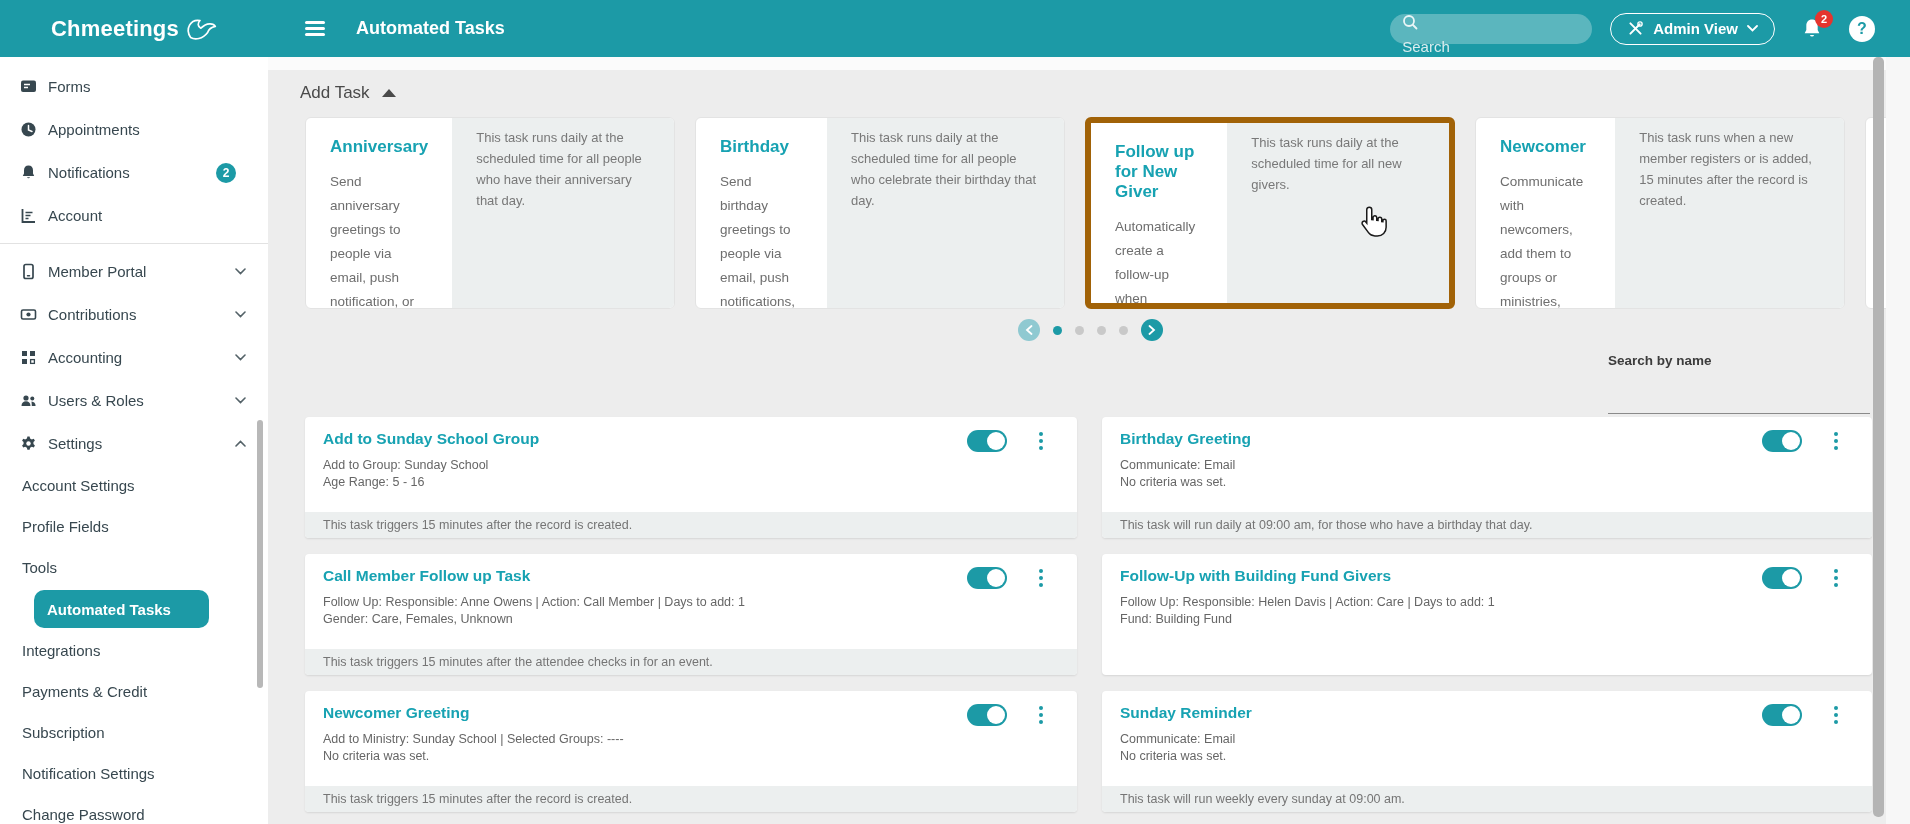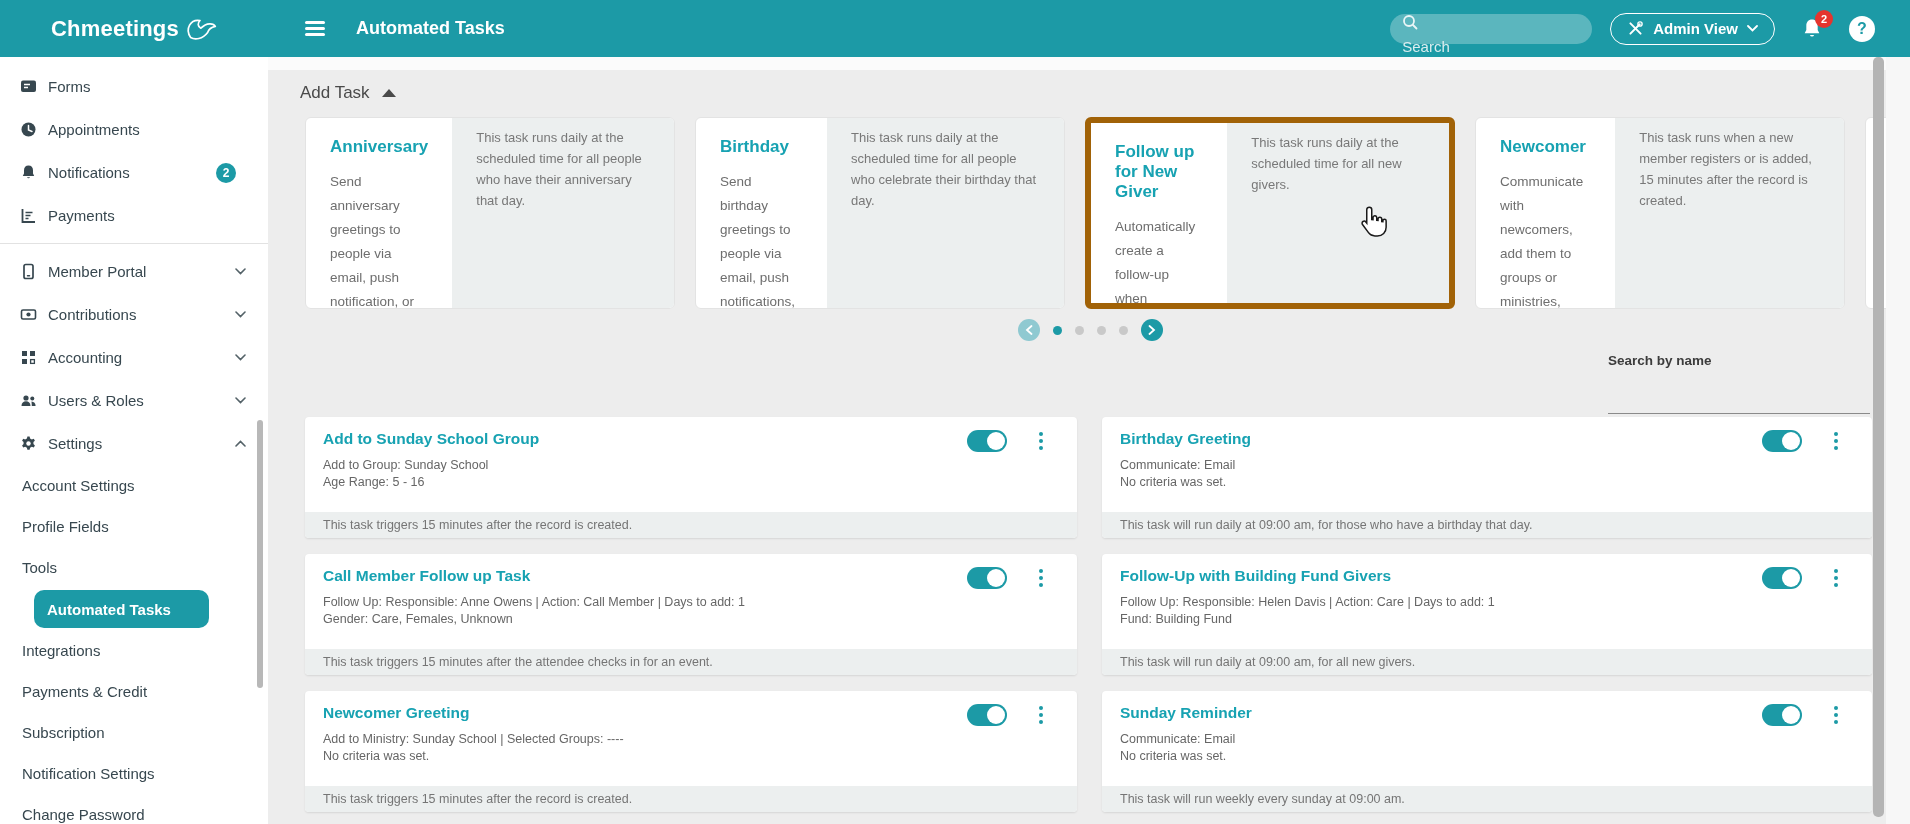--- a/index.html
+++ b/index.html
@@ -179,21 +179,21 @@
     <span class="side-badge">2</span>
   </div>
 
   <div class="side-item">
     <span class="sicon">
       <svg width="17" height="17" viewBox="0 0 17 17">
           <path d="M2.5 2 V15 H15" stroke="#37474f" stroke-width="1.8" fill="none"></path>
           <path d="M5.5 5.5 H12.5 M5.5 8.5 H10.5 M5.5 11.5 H8.5" stroke="#37474f" stroke-width="1.6"></path>
         </svg>
     </span>
-    <span>Payments</span>
+    <span>Account</span>
   </div>
 
   <div class="side-divider"></div>
 
   <div class="side-item">
     <span class="sicon">
       <svg width="17" height="17" viewBox="0 0 17 17">
           <rect x="4" y="1.5" width="9" height="14" rx="1.8" fill="none" stroke="#37474f" stroke-width="1.7"></rect>
           <path d="M7.5 12.8 h2" stroke="#37474f" stroke-width="1.5" stroke-linecap="round"></path>
         </svg>
@@ -414,21 +414,20 @@
       <div class="toggle"></div>
       <div class="kebab"></div>
     </div>
 
     <div class="trow">
       <div class="trow-body">
         <div class="trow-title">Follow-Up with Building Fund Givers</div>
         <div class="trow-line">Follow Up: Responsible: Helen Davis | Action: Care | Days to add: 1</div>
         <div class="trow-line">Fund: Building Fund</div>
       </div>
-      <div class="trow-footer">This task will run daily at 09:00 am, for all new givers.</div>
       <div class="toggle"></div>
       <div class="kebab"></div>
     </div>
 
     <div class="trow">
       <div class="trow-body">
         <div class="trow-title">Newcomer Greeting</div>
         <div class="trow-line">Add to Ministry: Sunday School | Selected Groups: ----</div>
         <div class="trow-line">No criteria was set.</div>
       </div>

